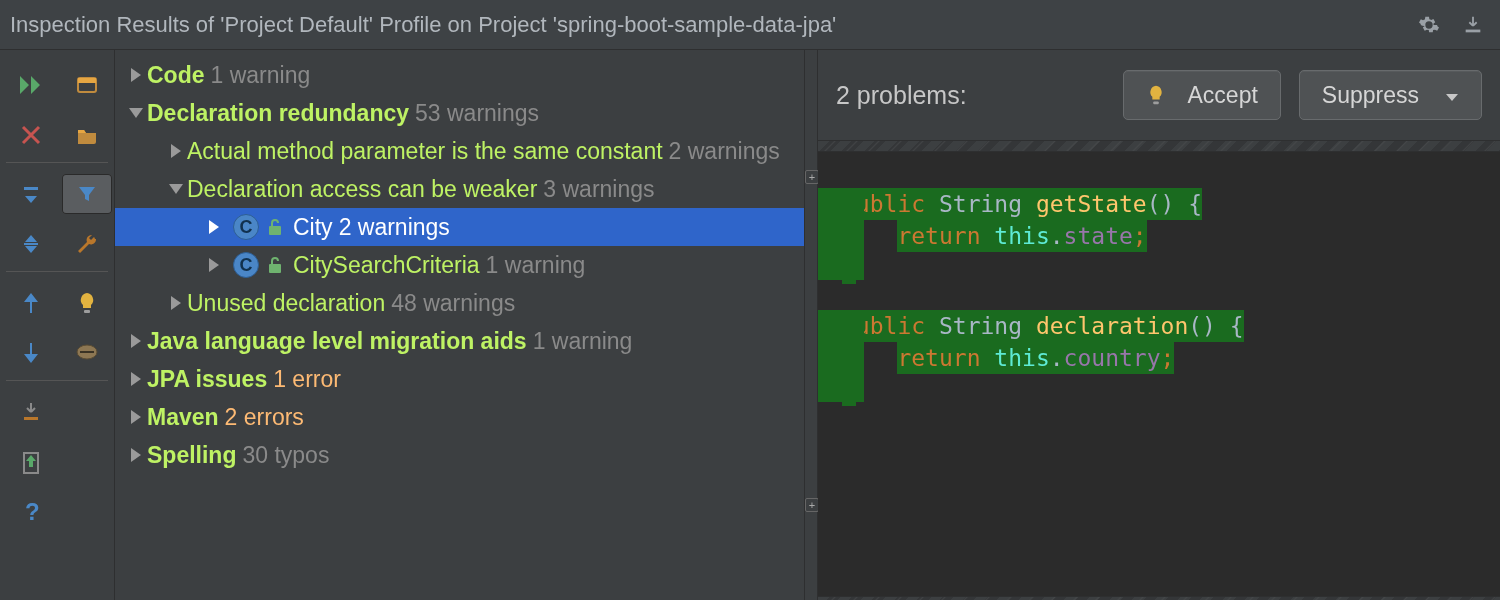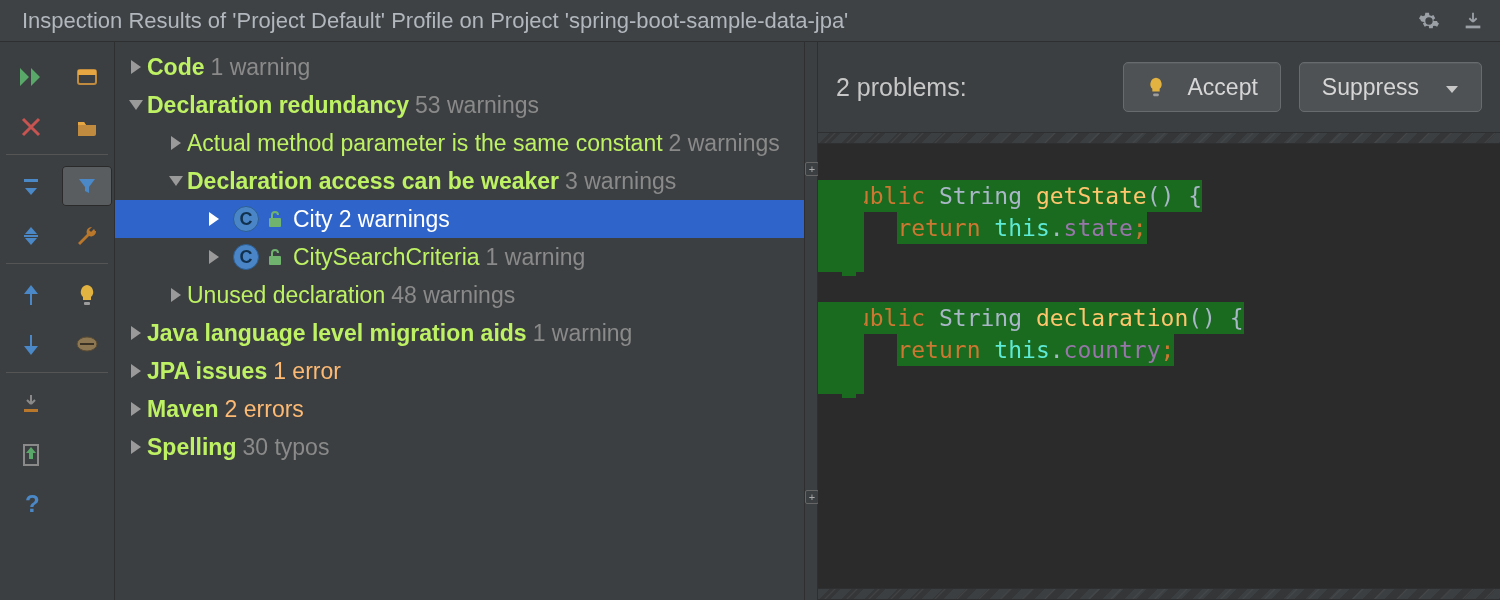--- a/index.html
+++ b/index.html
@@ -7,24 +7,24 @@
     width: 1500px; height: 600px;
     background: #3c3f41;
     font-family: "Helvetica Neue", "Lucida Grande", Arial, sans-serif;
     font-size: 23px;
     color: #bbbbbb;
     overflow: hidden;
   }
 
   
   .header {
-    height: 42px;
+    height: 50px;
     background: #3e4245;
     display: flex; align-items: center;
-    padding: 0 12px 0 22px;
+    padding: 0 12px 0 10px;
     color: #b1b7bd;
     font-size: 22px;
     border-bottom: 1px solid #2e2f30;
   }
   .header .title { flex: 1; white-space: nowrap; overflow: hidden; }
   .header .hicon { width: 30px; height: 30px; margin-left: 14px; display:flex; align-items:center; justify-content:center; }
 
   
   .body { display: flex; height: calc(600px - 42px); }
 
@@ -304,21 +304,21 @@
       <span class="arrow">
           <span class="tri-right"></span>
         </span>
       <span class="lbl" style="font-weight:400">Actual method parameter is the same constant</span>
       <span class="cnt">2 warnings</span>
     </div>
     <div class="node ind1">
       <span class="arrow">
           <span class="tri-down"></span>
         </span>
-      <span class="lbl" style="font-weight:700">Declaration access can be weaker</span>
+      <span class="lbl" style="font-weight:400">Declaration access can be weaker</span>
       <span class="cnt">3 warnings</span>
     </div>
 
     <div class="node ind2 sel">
       <span class="arrow">
           <span class="tri-right"></span>
         </span>
       <span class="class-icon var2">C</span>
       <span class="lock-icon">
         <svg width="16" height="18" viewBox="0 0 16 18">

